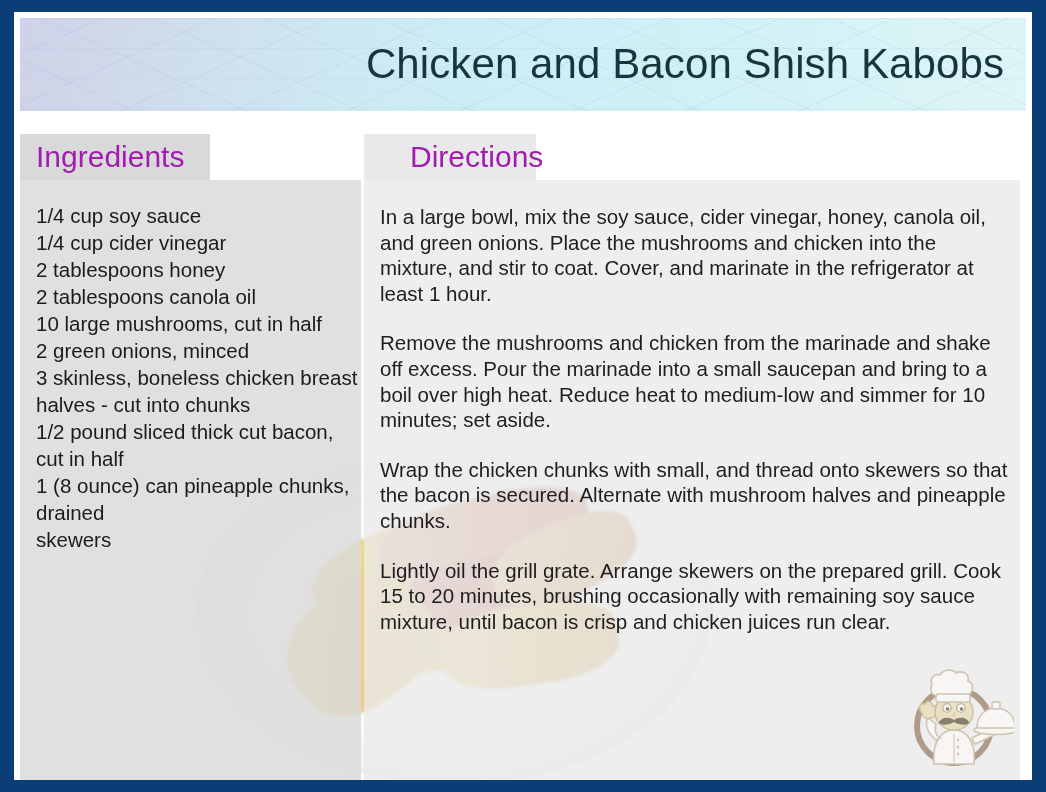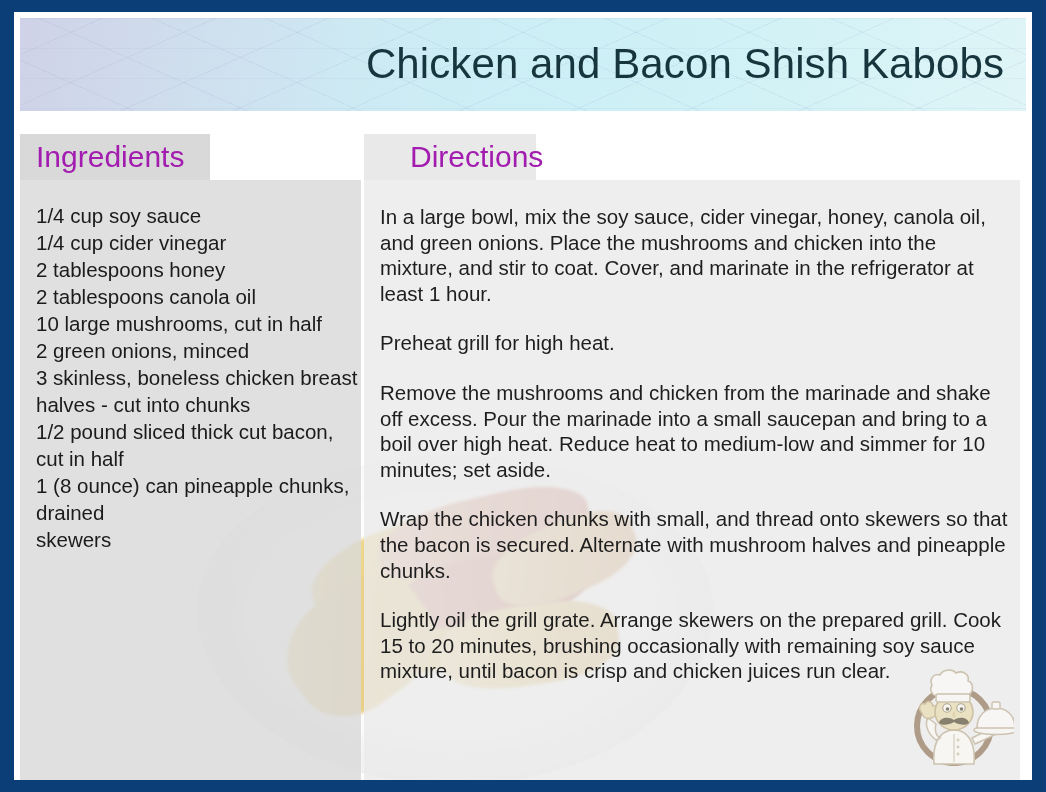--- a/index.html
+++ b/index.html
@@ -188,21 +188,20 @@
 1/2 pound sliced thick cut bacon, cut in half
 1 (8 ounce) can pineapple chunks, drained
 skewers</div>
 
     <div id="dir-panel"></div>
     <div id="dir-tab">
       <div class="tab-label">Directions</div>
     </div>
     <div id="dir-text">
       <p>In a large bowl, mix the soy sauce, cider vinegar, honey, canola oil, and green onions. Place the mushrooms and chicken into the mixture, and stir to coat. Cover, and marinate in the refrigerator at least 1 hour.</p>
-      <p>Preheat grill for high heat.</p>
       <p>Remove the mushrooms and chicken from the marinade and shake off excess. Pour the marinade into a small saucepan and bring to a boil over high heat. Reduce heat to medium-low and simmer for 10 minutes; set aside.</p>
       <p>Wrap the chicken chunks with small, and thread onto skewers so that the bacon is secured. Alternate with mushroom halves and pineapple chunks.</p>
       <p>Lightly oil the grill grate. Arrange skewers on the prepared grill. Cook 15 to 20 minutes, brushing occasionally with remaining soy sauce mixture, until bacon is crisp and chicken juices run clear.</p>
     </div>
 
     <svg id="chef" viewBox="0 0 112 100">
 
       <circle cx="52" cy="58" r="37" fill="none" stroke="#8a6a4a" stroke-width="6"></circle>
 
       <path d="M32 96 C30 72 40 62 52 62 C64 62 74 72 72 96 Z" fill="#fdfcf7" stroke="#b9a98c" stroke-width="1.6"></path>

